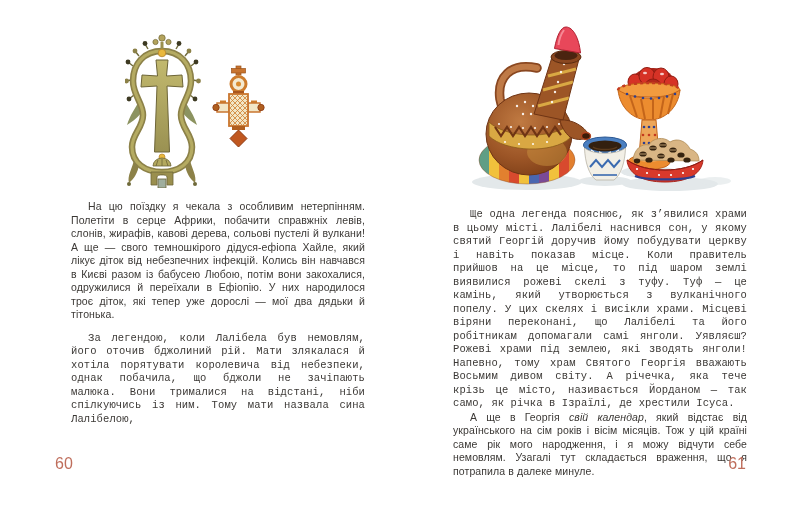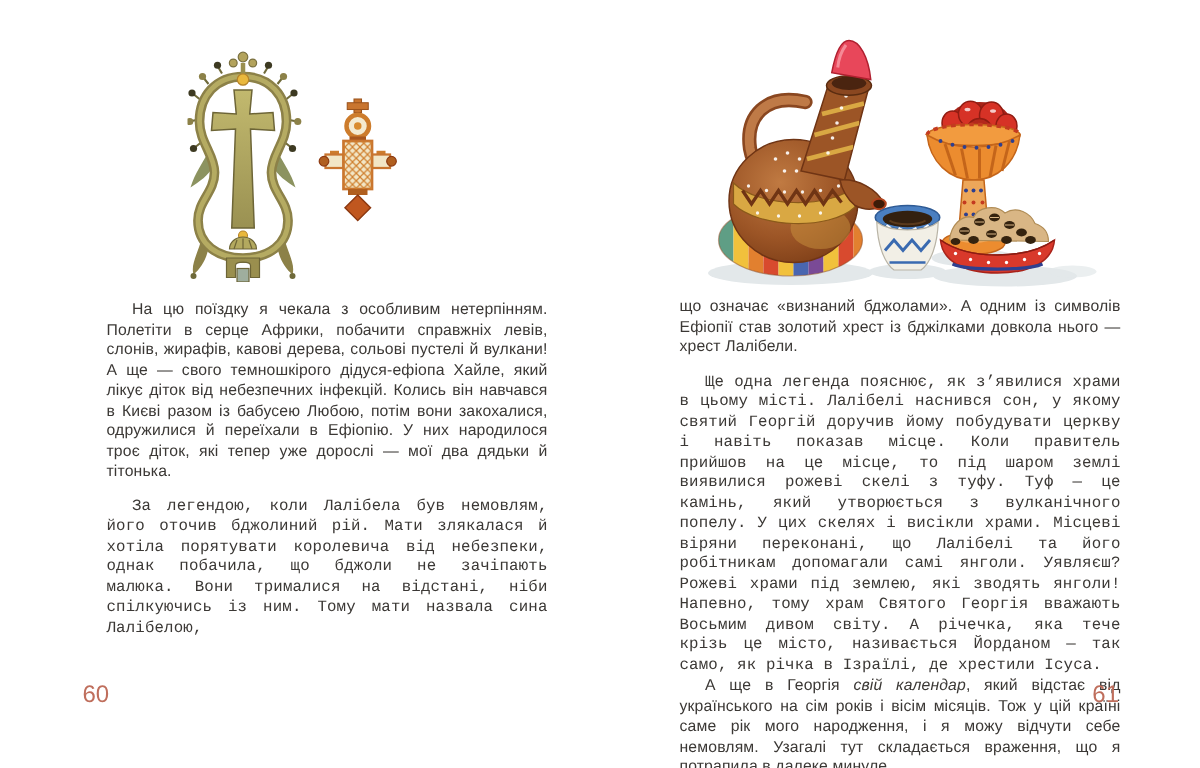--- a/index.html
+++ b/index.html
@@ -310,20 +310,19 @@
             <circle cx="206" cy="161" r="1.1"></circle>
               <circle cx="218" cy="159" r="1.1"></circle>
               <circle cx="228" cy="155" r="1.1"></circle>
           </g>
           <path d="M170,162 C180,166.5 220,166.5 230,162" stroke="#2e3f8f" stroke-width="2.2" fill="none"></path>
         </g>
       </svg>
     </div>
 
     <div class="text-block">
-      <p class="para">що означає «визнаний бджолами». А одним із символів Ефіопії став золотий хрест із бджілками довкола нього — хрест Лалібели.</p>
       <p class="para indent section-gap">Ще одна легенда пояснює, як з’явилися храми в цьому місті. Лалібелі наснився сон, у якому святий Георгій доручив йому побудувати церкву і навіть показав місце. Коли правитель прийшов на це місце, то під шаром землі виявилися рожеві скелі з туфу. Туф — це камінь, який утворюється з вулканічного попелу. У цих скелях і висікли храми. Місцеві віряни переконані, що Лалібелі та його робітникам допомагали самі янголи. Уявляєш? Рожеві храми під землею, які зводять янголи! Напевно, тому храм Святого Георгія вважають Восьмим дивом світу. А річечка, яка тече крізь це місто, називається Йорданом — так само, як річка в Ізраїлі, де хрестили Ісуса.</p>
       <p class="para indent"><span>А ще в Георгія </span><em>свій календар</em><span>, який відстає від українського на сім років і вісім місяців. Тож у цій країні саме рік мого народження, і я можу відчути себе немовлям. Узагалі тут складається враження, що я потрапила в далеке минуле.</span></p>
     </div>
 
     <div class="folio folio-right">61</div>
   </div>
 </div>
 
 </body></html>

